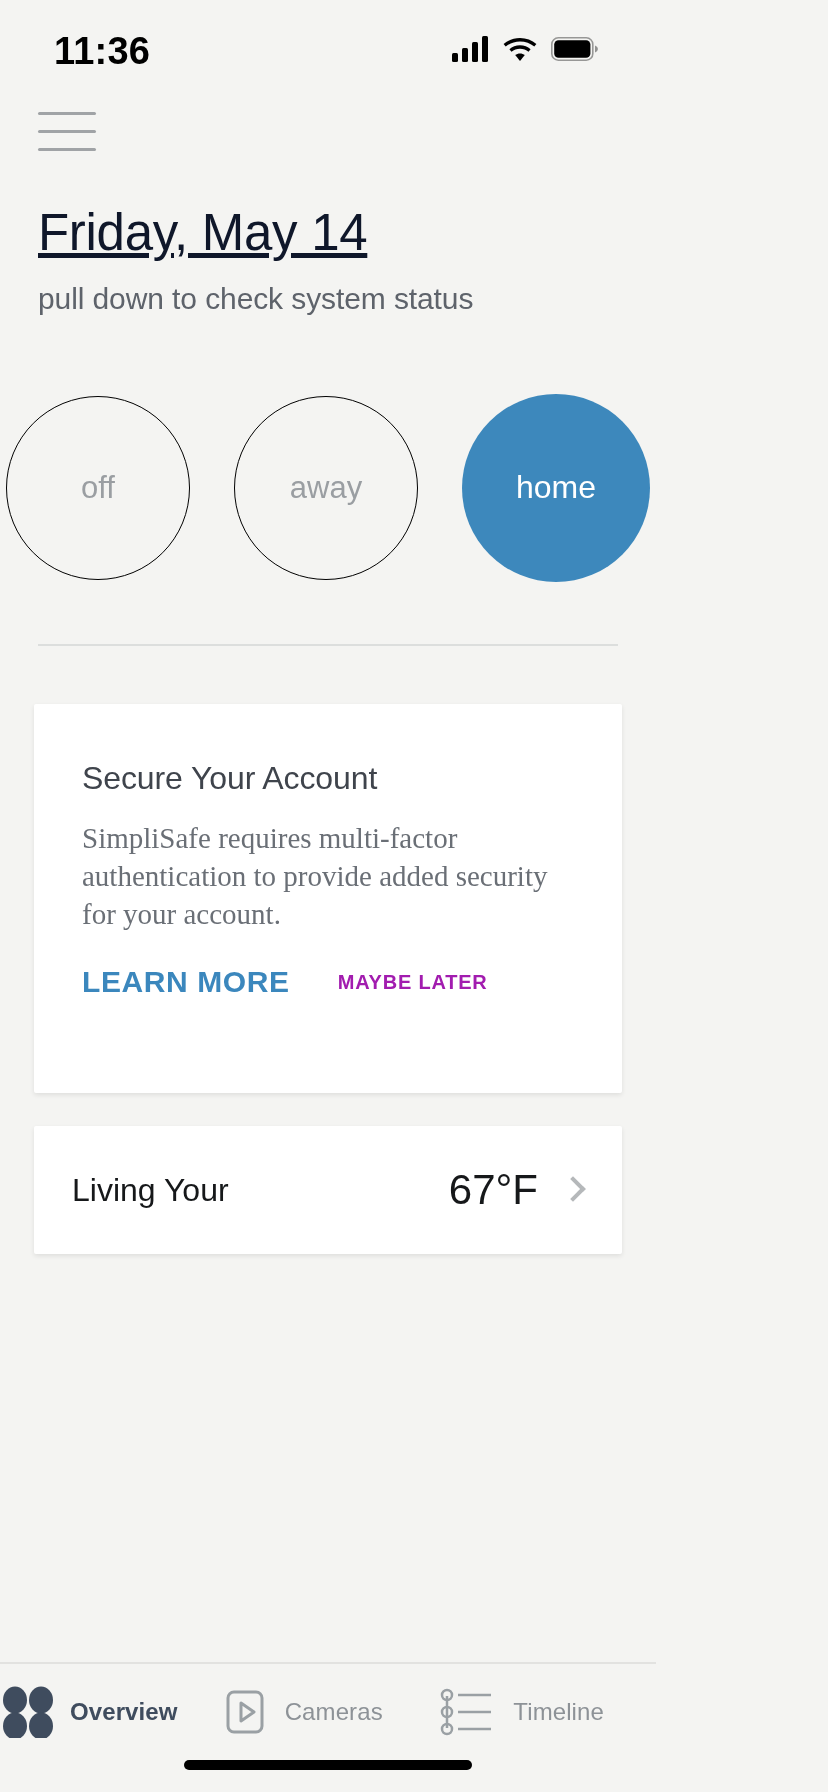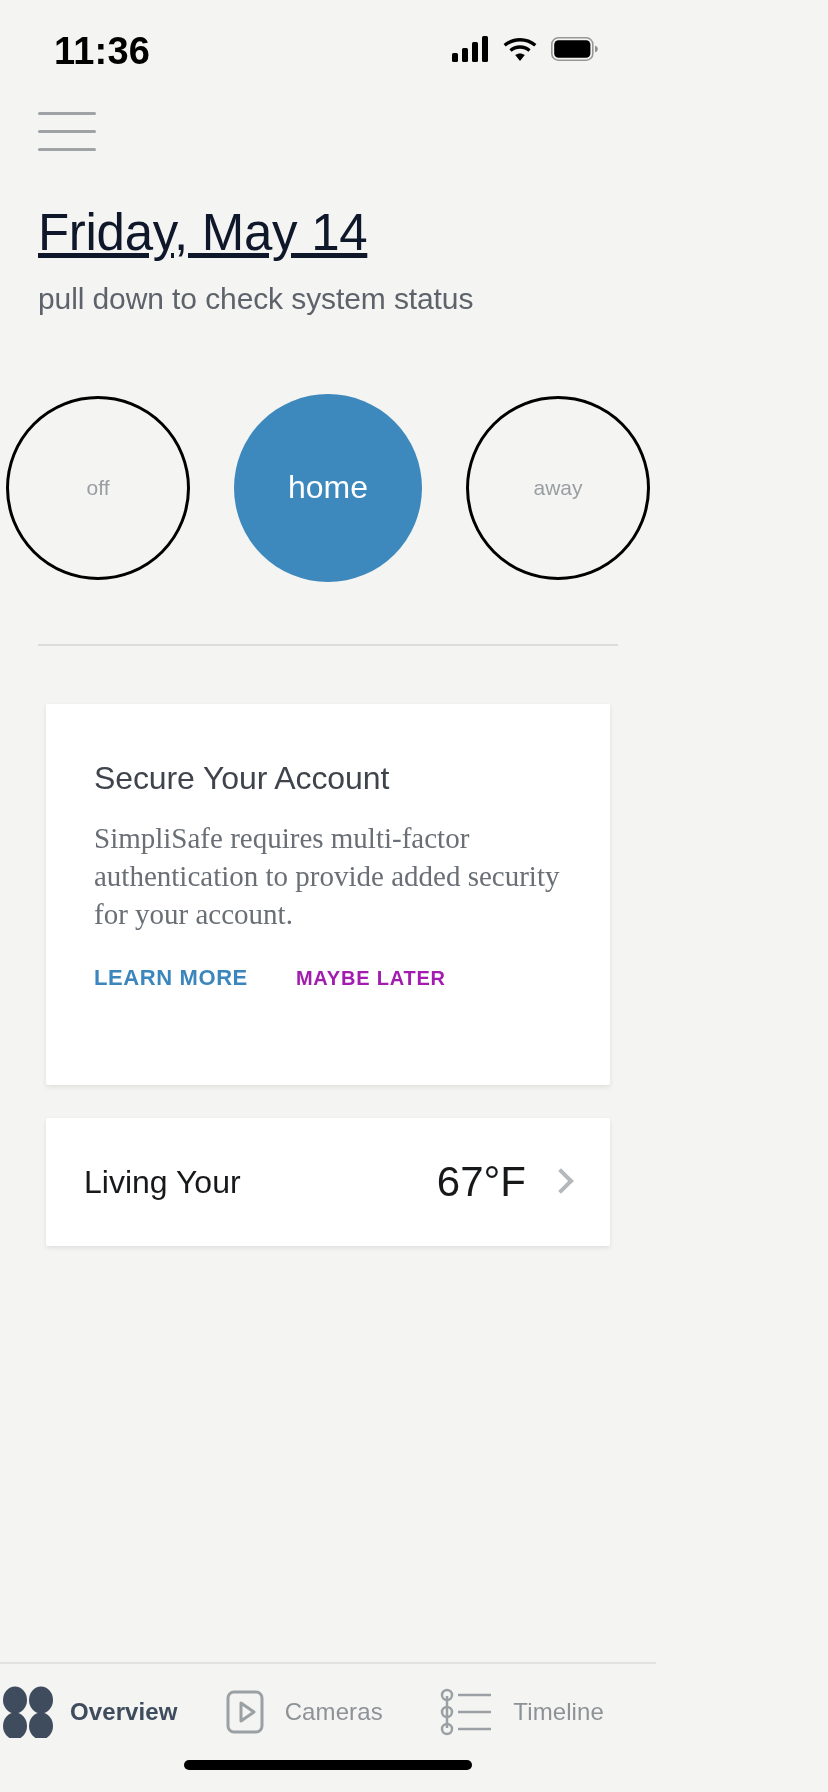--- a/index.html
+++ b/index.html
@@ -63,40 +63,40 @@
     flex:0 0 auto;
   }
   .mode {
     border-radius:50%;
     display:flex; align-items:center; justify-content:center;
     cursor:pointer;
     user-select:none;
   }
   .mode-inactive {
     width:184px; height:184px;
-    border:3px solid #000000;
+    border:1px solid #000000;
     background:transparent;
     color:#9a9ea2;
-    font-size:21px;
+    font-size:31px;
   }
   .mode-active {
     width:188px; height:188px;
     background:#3d88bc;
     color:#ffffff;
     font-size:32px;
   }
 
   .divider {
     margin:62px 38px 0 38px;
     height:2px; background:#dcdedd;
     flex:0 0 auto;
   }
 
   
-  .content { padding:0 46px; flex:0 0 auto; }
+  .content { padding:0 34px; flex:0 0 auto; }
 
   .card {
     background:#ffffff;
     box-shadow:0 2px 5px rgba(0,0,0,0.09);
     border-radius:2px;
   }
   .card-mfa {
     margin-top:58px;
     padding:56px 48px 34px 48px;
   }
@@ -112,21 +112,21 @@
     font-family:Liberation Serif, serif;
   }
   .card-actions {
     margin-top:32px;
     display:flex; align-items:center; gap:48px;
     padding-bottom:60px;
   }
   .btn-link {
     background:none; border:none; padding:0;
     font-family:"Liberation Sans", sans-serif;
-    font-size:22px; font-weight:700;
+    font-size:30px; font-weight:700;
     letter-spacing:0.6px;
     cursor:pointer;
   }
   .btn-primary { color:#3b87bd; }
   .btn-secondary { color:#a21caf; font-weight:700; letter-spacing:0.8px; font-size:20px; }
 
   .card-room {
     margin-top:33px;
     height:128px;
     display:flex; align-items:center;
@@ -219,25 +219,25 @@
       <span></span>
     </div>
     <div class="page-title">Friday, May 14</div>
     <div class="page-subtitle">pull down to check system status</div>
   </div>
 
   <div class="modes">
     <div class="mode mode-inactive">
       <span>off</span>
     </div>
+    <div class="mode mode-inactive">
+      <span>away</span>
+    </div>
     <div class="mode mode-active">
       <span>home</span>
-    </div>
-    <div class="mode mode-inactive">
-      <span>away</span>
     </div>
   </div>
 
   <div class="divider"></div>
 
   <div class="content">
 
     <div class="card card-mfa">
       <div class="card-title">Secure Your Account</div>
       <div class="card-body">SimpliSafe requires multi-factor authentication to provide added security for your account.</div>

